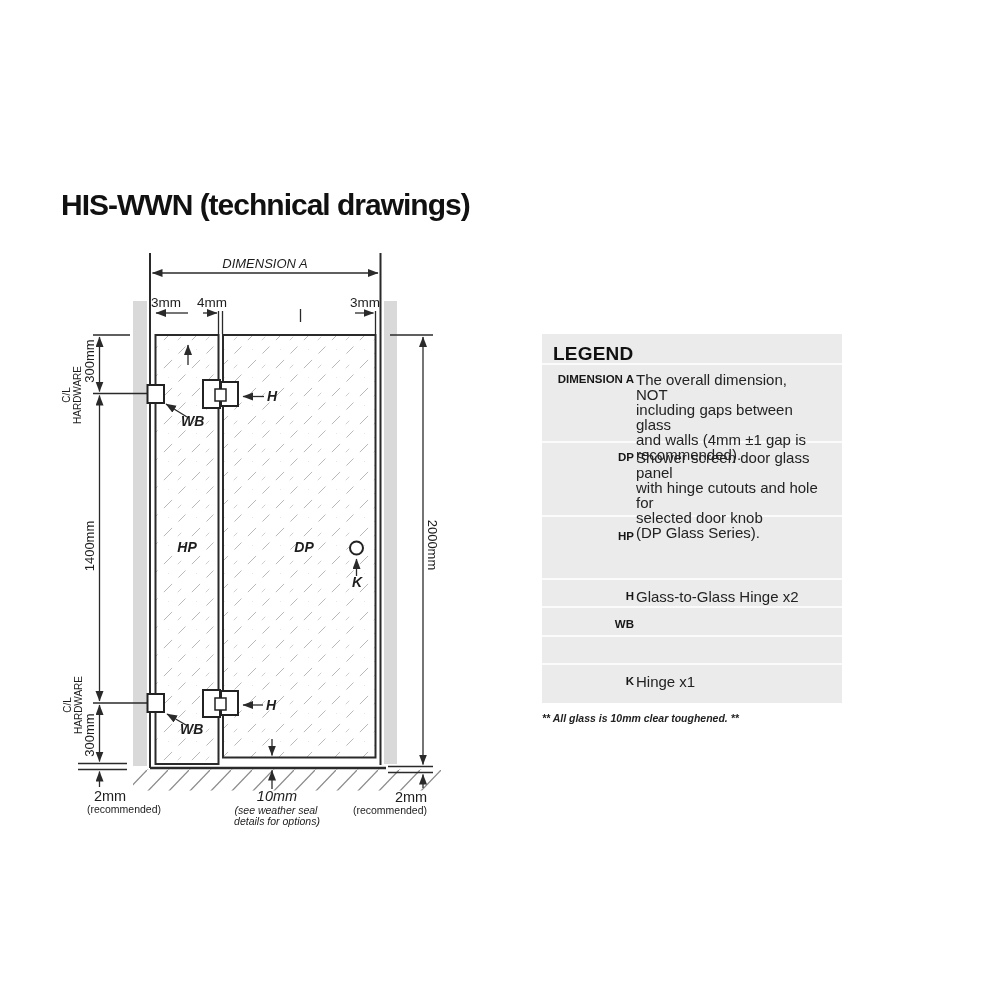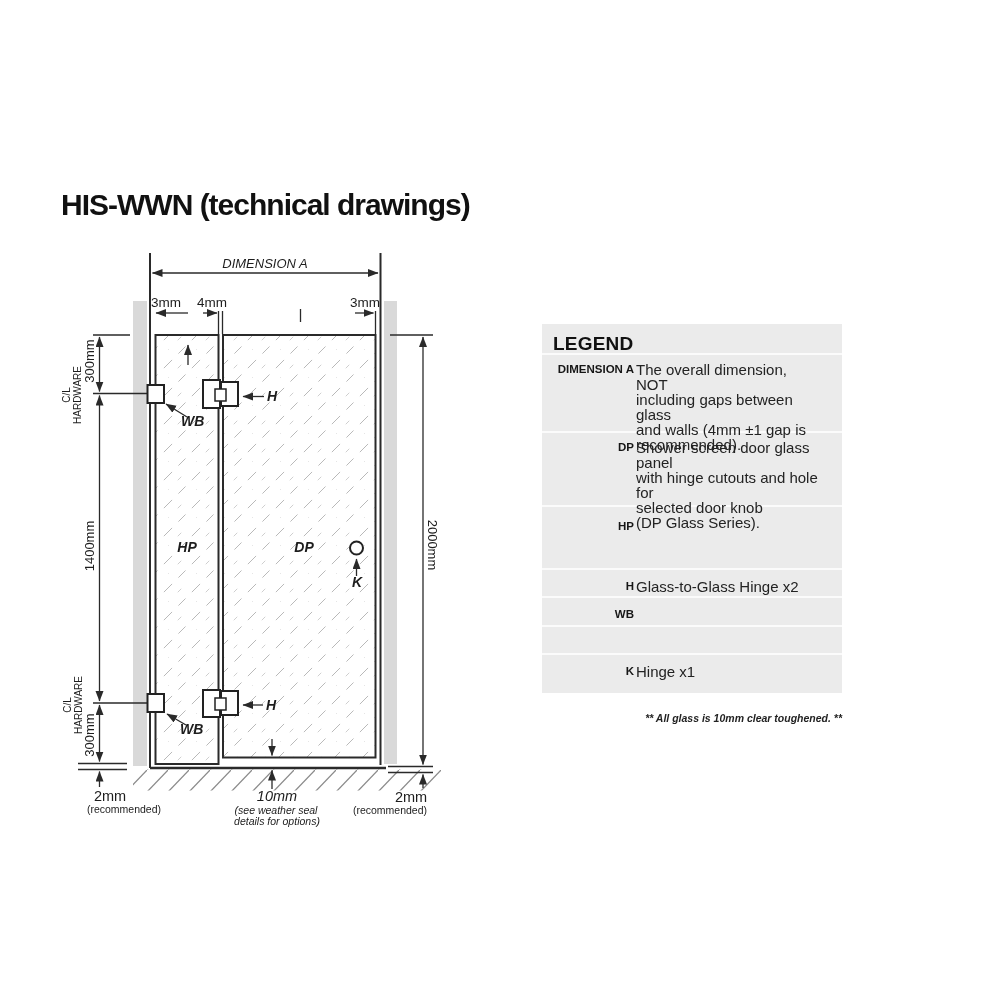--- a/index.html
+++ b/index.html
@@ -15,21 +15,21 @@
   svg text{fill:#1d1d1d;}
   .dimtxt{font-size:13px;}
   .dimtxt-sm{font-size:10px;}
   .ital{font-style:italic;}
   .lbl{font-size:14px;font-weight:bold;font-style:italic;}
   .gaptxt{font-size:13.5px;}
   .mmbig{font-size:14.5px;}
   .note{font-size:10.5px;}
 
   .legend{
-    position:absolute;left:542px;top:324px;width:300px;height:369px;
+    position:absolute;left:542px;top:334px;width:300px;height:369px;
     background:#ebebeb;box-sizing:border-box;
   }
   .legend-header{
     box-sizing:border-box;height:31px;padding:9px 0 0 11px;
     border-bottom:2px solid #fbfbfb;
     font-size:19px;font-weight:bold;letter-spacing:0.2px;color:#111;
   }
   .lrow{
     box-sizing:border-box;display:flex;align-items:flex-start;
     border-bottom:2px solid #fbfbfb;
@@ -45,21 +45,21 @@
   }
   .row-dima{height:78px;padding-top:7px;}
   .row-dp{height:74px;padding-top:7px;}
   .row-hp{height:63px;padding-top:12px;}
   .row-h{height:28px;padding-top:9px;}
   .row-wb{height:29px;padding-top:9px;}
   .row-wb .desc{white-space:pre;width:auto;overflow:visible;}
   .row-empty{height:28px;}
   .row-k{height:38px;padding-top:9px;}
   .legend-foot{
-    position:absolute;left:542px;top:712px;width:300px;text-align:right;
+    position:absolute;left:542px;top:712px;width:300px;text-align:left;
     font-size:10.5px;font-style:italic;font-weight:bold;color:#222;
   }
 </style>
 </head>
 <body>
 
 <div class="page-title">HIS-WWN (technical drawings)</div>
 
 <svg style="position:absolute;left:0;top:0;" width="1000" height="1000" viewBox="0 0 1000 1000">
   <defs>

